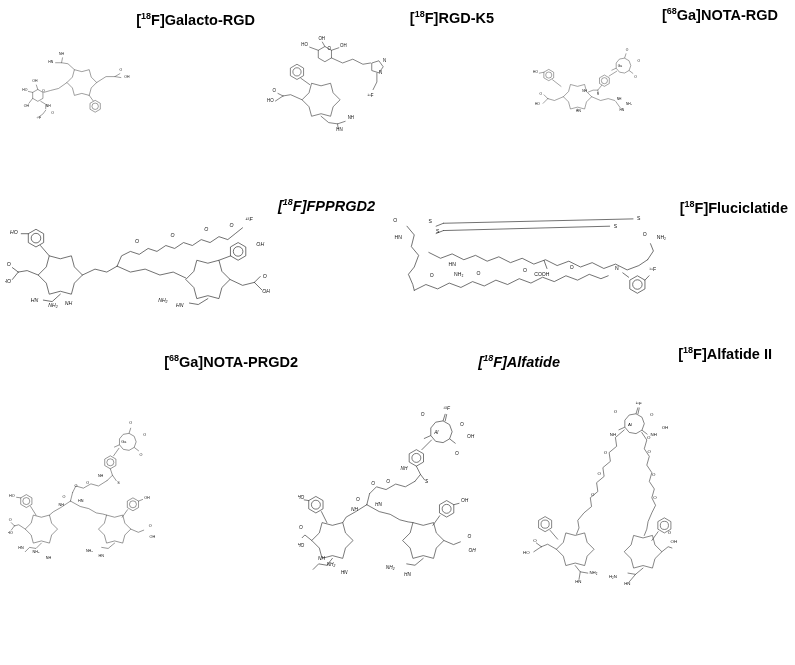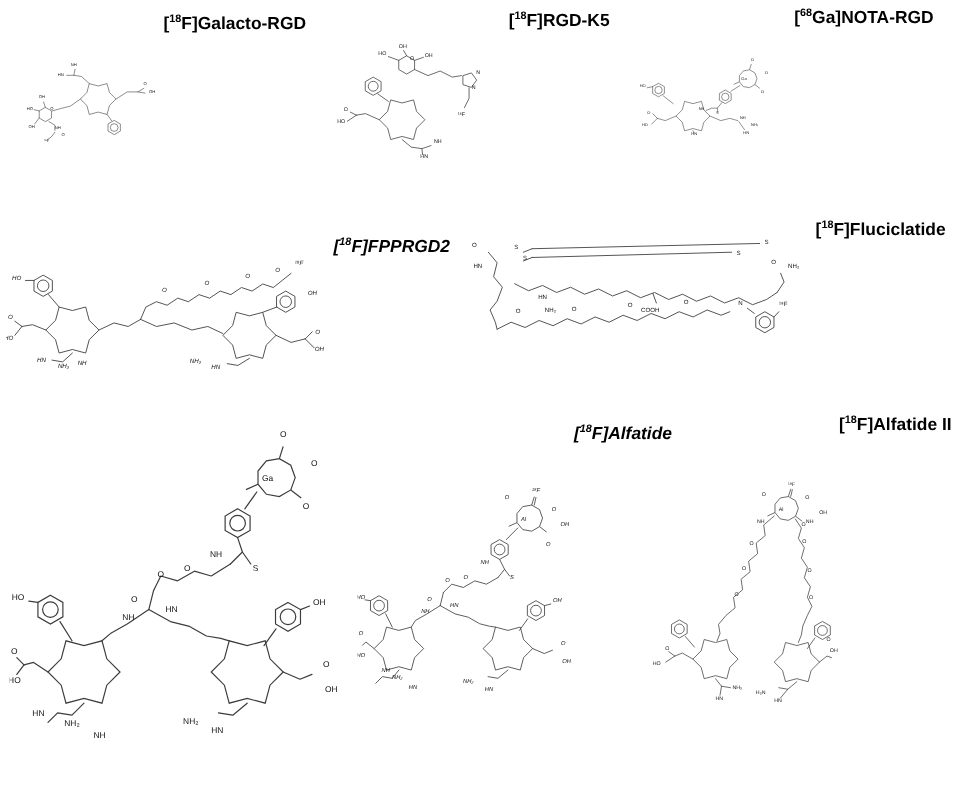--- a/index.html
+++ b/index.html
@@ -64,21 +64,21 @@
       <text x="10" y="88">HO</text>
       <text x="30" y="69">OH</text>
       <text x="13" y="119">OH</text>
       <text x="57" y="120">NH</text>
       <text x="66" y="133">O</text>
       <text x="38" y="143">¹⁸F</text>
     </svg>
     <div class="clabel"><span>[</span><sup>18</sup><span>F]</span><span>Galacto-RGD</span></div>
   </div>
 
-  <div class="compound" style="left:278px;top:8px;width:230px;">
+  <div class="compound" style="left:264px;top:8px;width:230px;">
     <svg class="structure" viewBox="0 0 230 155" width="230" height="155">
       <use href="#hex" transform="translate(96,28)"></use>
       <line x1="85.6" y1="22" x2="72" y2="17"></line>
         <line x1="96" y1="16" x2="92" y2="9"></line>
         <line x1="106.4" y1="22" x2="118" y2="18"></line>
       <polyline points="106.4,34 124,42 140,36 156,44 168,42"></polyline>
       <use href="#pent" transform="translate(178,48)"></use>
       <polyline points="178,58 178,72 172,84"></polyline>
       <use href="#macro" transform="translate(90,100)"></use>
       <use href="#hexi" transform="translate(52,56)"></use>
@@ -170,21 +170,21 @@
       <text x="331" y="11">¹⁸F</text>
       <text x="346" y="45">OH</text>
       <text x="352" y="88">O</text>
       <text x="354" y="108">OH</text>
       <text x="237" y="128">HN</text>
       <text x="214" y="121">NH₂</text>
     </svg>
     <div class="clabel"><span>[</span><sup>18</sup><span>F]</span><span>FPPRGD2</span></div>
   </div>
 
-  <div class="compound" style="left:388px;top:182px;width:400px;">
+  <div class="compound" style="left:388px;top:198px;width:400px;">
     <svg class="structure" viewBox="0 0 400 122" width="400" height="122">
       <line x1="76" y1="12" x2="336" y2="6"></line>
         <line x1="76" y1="22" x2="304" y2="16"></line>
       <line x1="66" y1="16" x2="76" y2="12"></line>
         <line x1="66" y1="26" x2="76" y2="22"></line>
       <polyline points="26,16 36,28 32,44 42,56 36,72 28,82 34,96 36,104"></polyline>
       <polyline points="56,52 72,60 88,54 104,62 120,56 136,64 152,58 168,66 184,60 200,68 216,62 232,70 248,64 264,72 280,66 296,74 312,68 328,76 344,70 356,62"></polyline>
       <line x1="214" y1="63" x2="218" y2="74"></line>
       <polyline points="356,62 364,50 360,40"></polyline>
       <polyline points="36,104 52,96 68,102 84,94 100,100 116,92 132,98 148,90 164,96 180,88 196,94 212,86 228,92 244,84 260,90 276,82 292,88 302,84"></polyline>
@@ -253,20 +253,21 @@
       <text x="4" y="217">HO</text>
       <text x="24" y="245">HN</text>
       <text x="52" y="253">NH₂</text>
       <text x="75" y="263">NH</text>
       <text x="258" y="152">OH</text>
       <text x="264" y="204">O</text>
       <text x="268" y="225">OH</text>
       <text x="151" y="251">NH₂</text>
       <text x="173" y="259">HN</text>
     </svg>
+    <div class="clabel"><span>[</span><sup>68</sup><span>Ga]</span><span>NOTA-PRGD2</span></div>
   </div>
 
   <div class="compound" style="left:298px;top:352px;width:262px;font-style:italic;">
     <svg class="structure" viewBox="0 0 262 282" width="262" height="282">
       <use href="#chel" transform="translate(208,52)"></use>
       <line x1="214" y1="36" x2="216" y2="27"></line>
       <line x1="194" y1="64" x2="180" y2="78"></line>
       <use href="#hexi" transform="translate(172,90)"></use>
       <polyline points="172,102 178,114 170,124"></polyline>
         <line x1="178" y1="114" x2="184" y2="122"></line>
@@ -307,21 +308,21 @@
       <text x="67" y="259">HN</text>
       <text x="242" y="154">OH</text>
       <text x="249" y="206">O</text>
       <text x="253" y="227">OH</text>
       <text x="134" y="252">NH₂</text>
       <text x="159" y="261">HN</text>
     </svg>
     <div class="clabel"><span>[</span><sup>18</sup><span>F]</span><span>Alfatide</span></div>
   </div>
 
-  <div class="compound" style="left:541px;top:344px;width:252px;">
+  <div class="compound" style="left:520px;top:344px;width:252px;">
     <svg class="structure" viewBox="0 0 252 300" width="252" height="300">
       <use href="#chel" transform="translate(182,38)"></use>
       <line x1="188" y1="22" x2="190" y2="13"></line>
       <polyline points="166,48 152,60 154,74 142,84 144,98 132,108 134,122 122,132 124,146 112,156 114,170 102,180 92,192 94,204 90,214"></polyline>
       <polyline points="194,52 202,64 198,78 206,90 202,104 210,116 206,130 214,142 210,156 216,168 210,180 204,194 202,206 198,216"></polyline>
       <use href="#macro" transform="translate(88,238)"></use>
       <use href="#hexi" transform="translate(40,198)"></use>
       <line x1="48" y1="208" x2="60" y2="222"></line>
       <polyline points="58,238 44,230 34,234"></polyline>
         <line x1="34" y1="234" x2="26" y2="228"></line>

